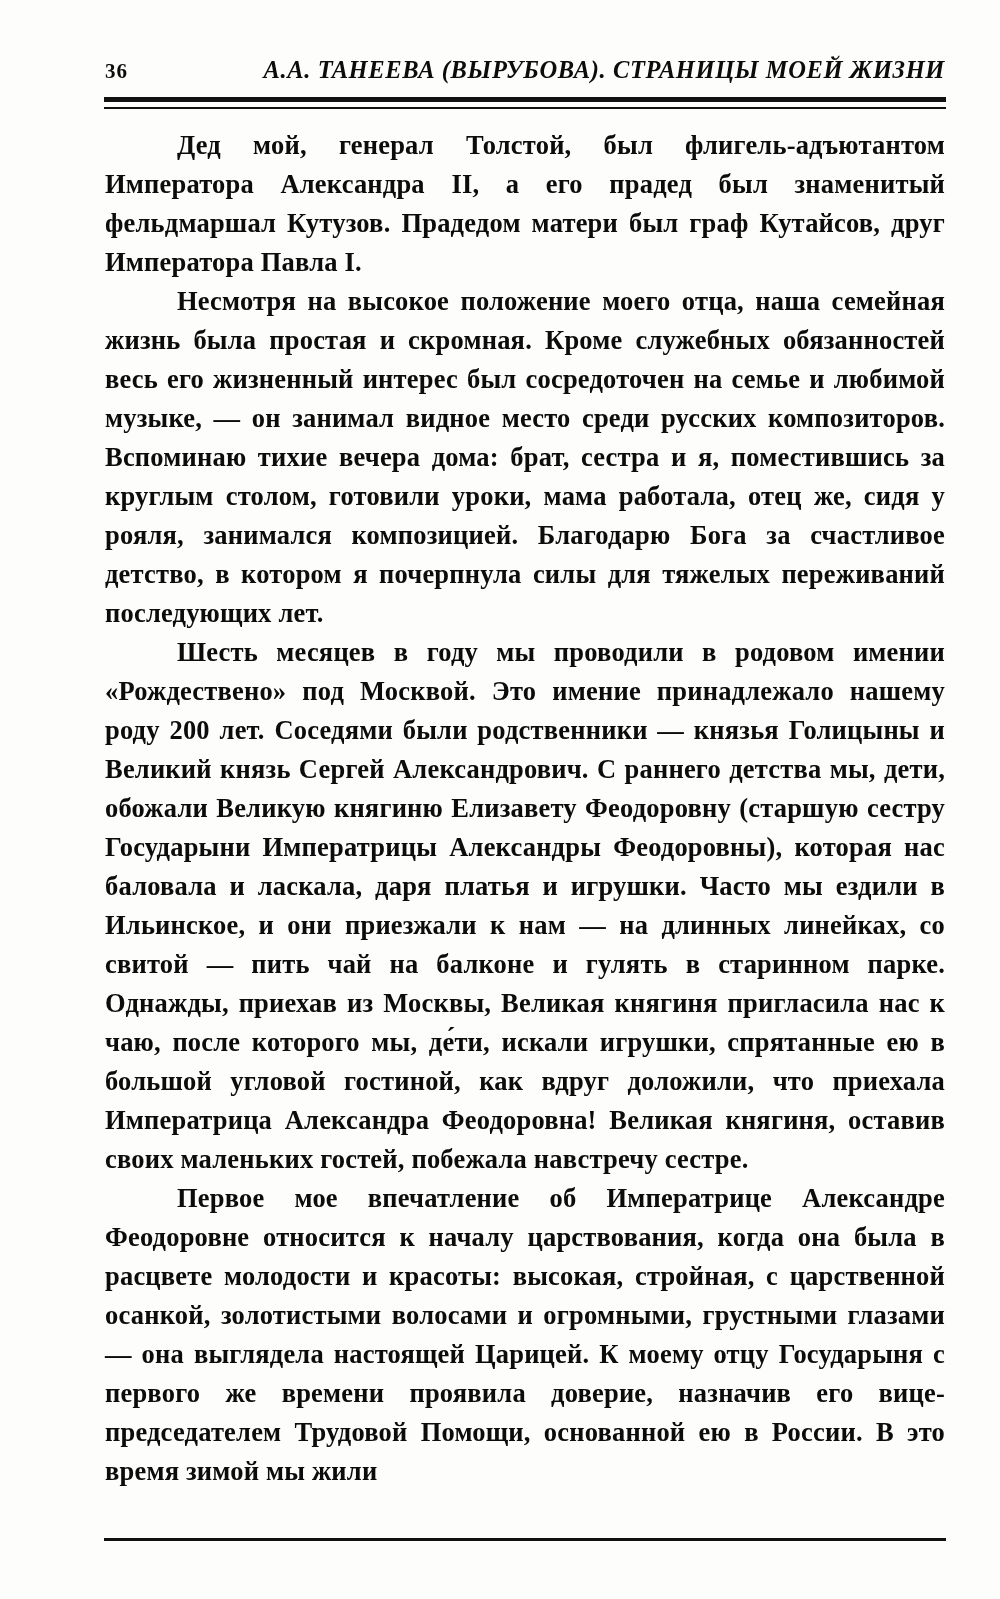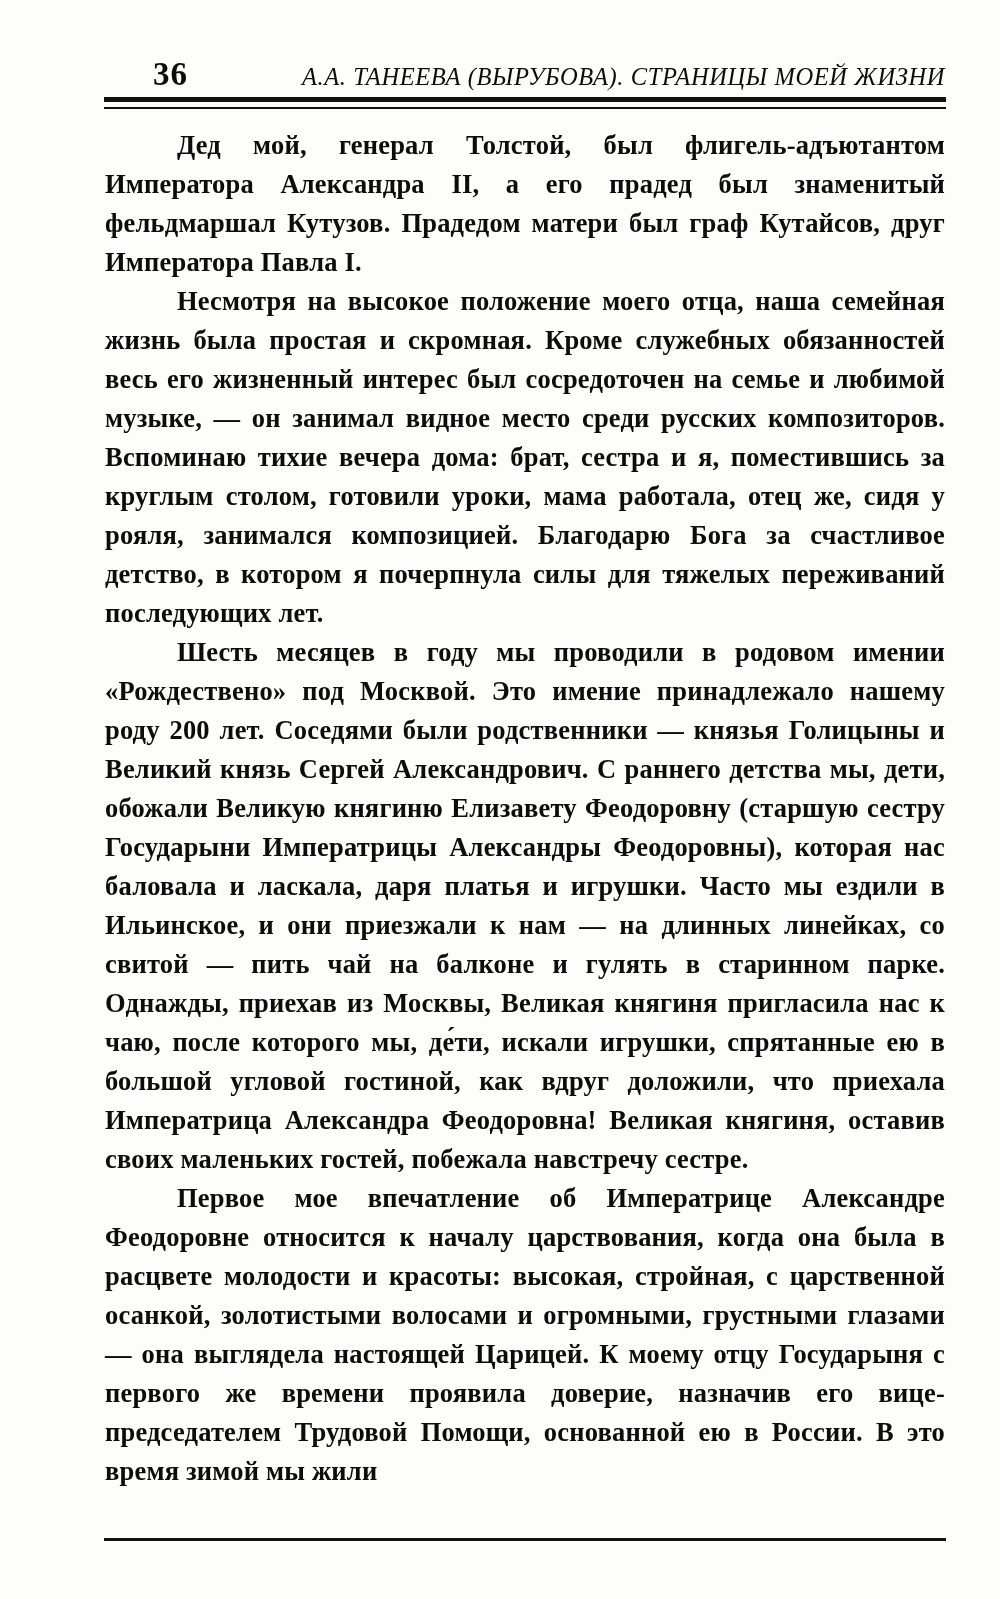--- a/index.html
+++ b/index.html
@@ -19,29 +19,28 @@
   }
   .running-head {
     position: absolute;
     top: 56px;
     left: 105px;
     width: 840px;
     display: flex;
     align-items: baseline;
   }
   .page-number {
-    font-size: 33px;
+    font-size: 21px;
     font-weight: 700;
     letter-spacing: 1px;
-    margin-left: 48px;
   }
   .header-title {
     margin-left: auto;
     font-size: 24.5px;
-    font-weight: 400;
+    font-weight: 700;
     font-style: italic;
     letter-spacing: 0.6px;
     white-space: nowrap;
   }
   .header-rule {
     position: absolute;
     top: 97px;
     left: 104px;
     width: 842px;
     height: 5px;

